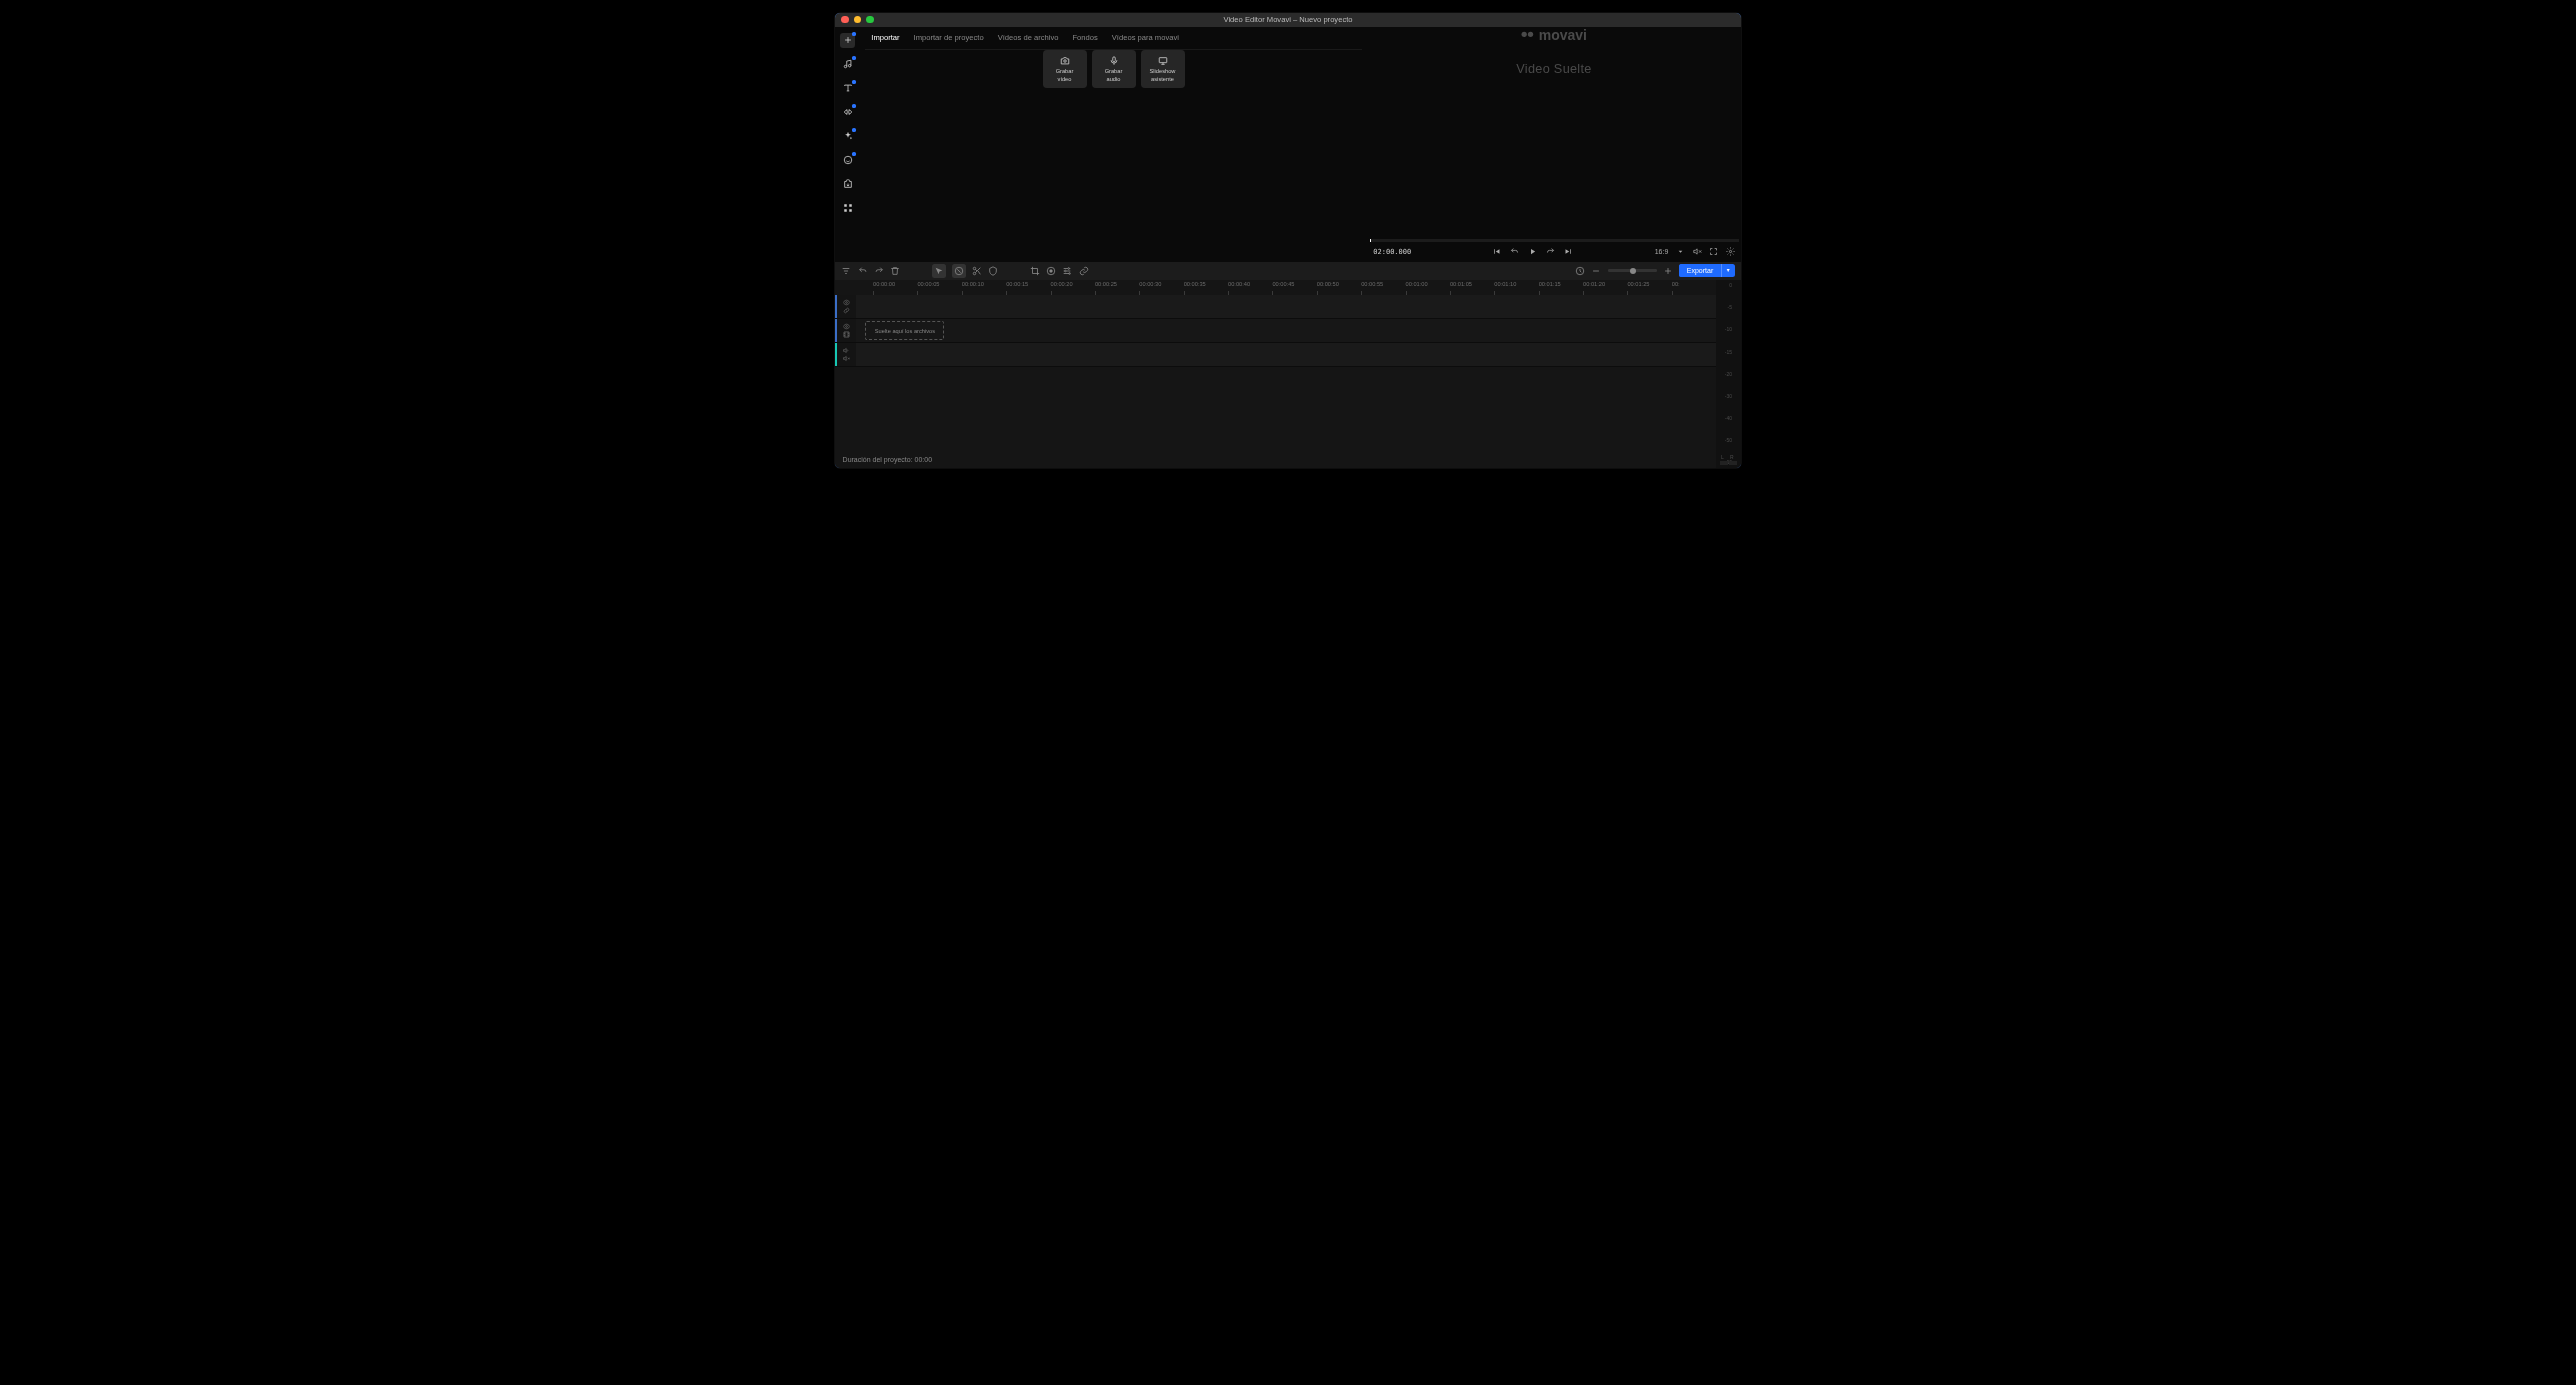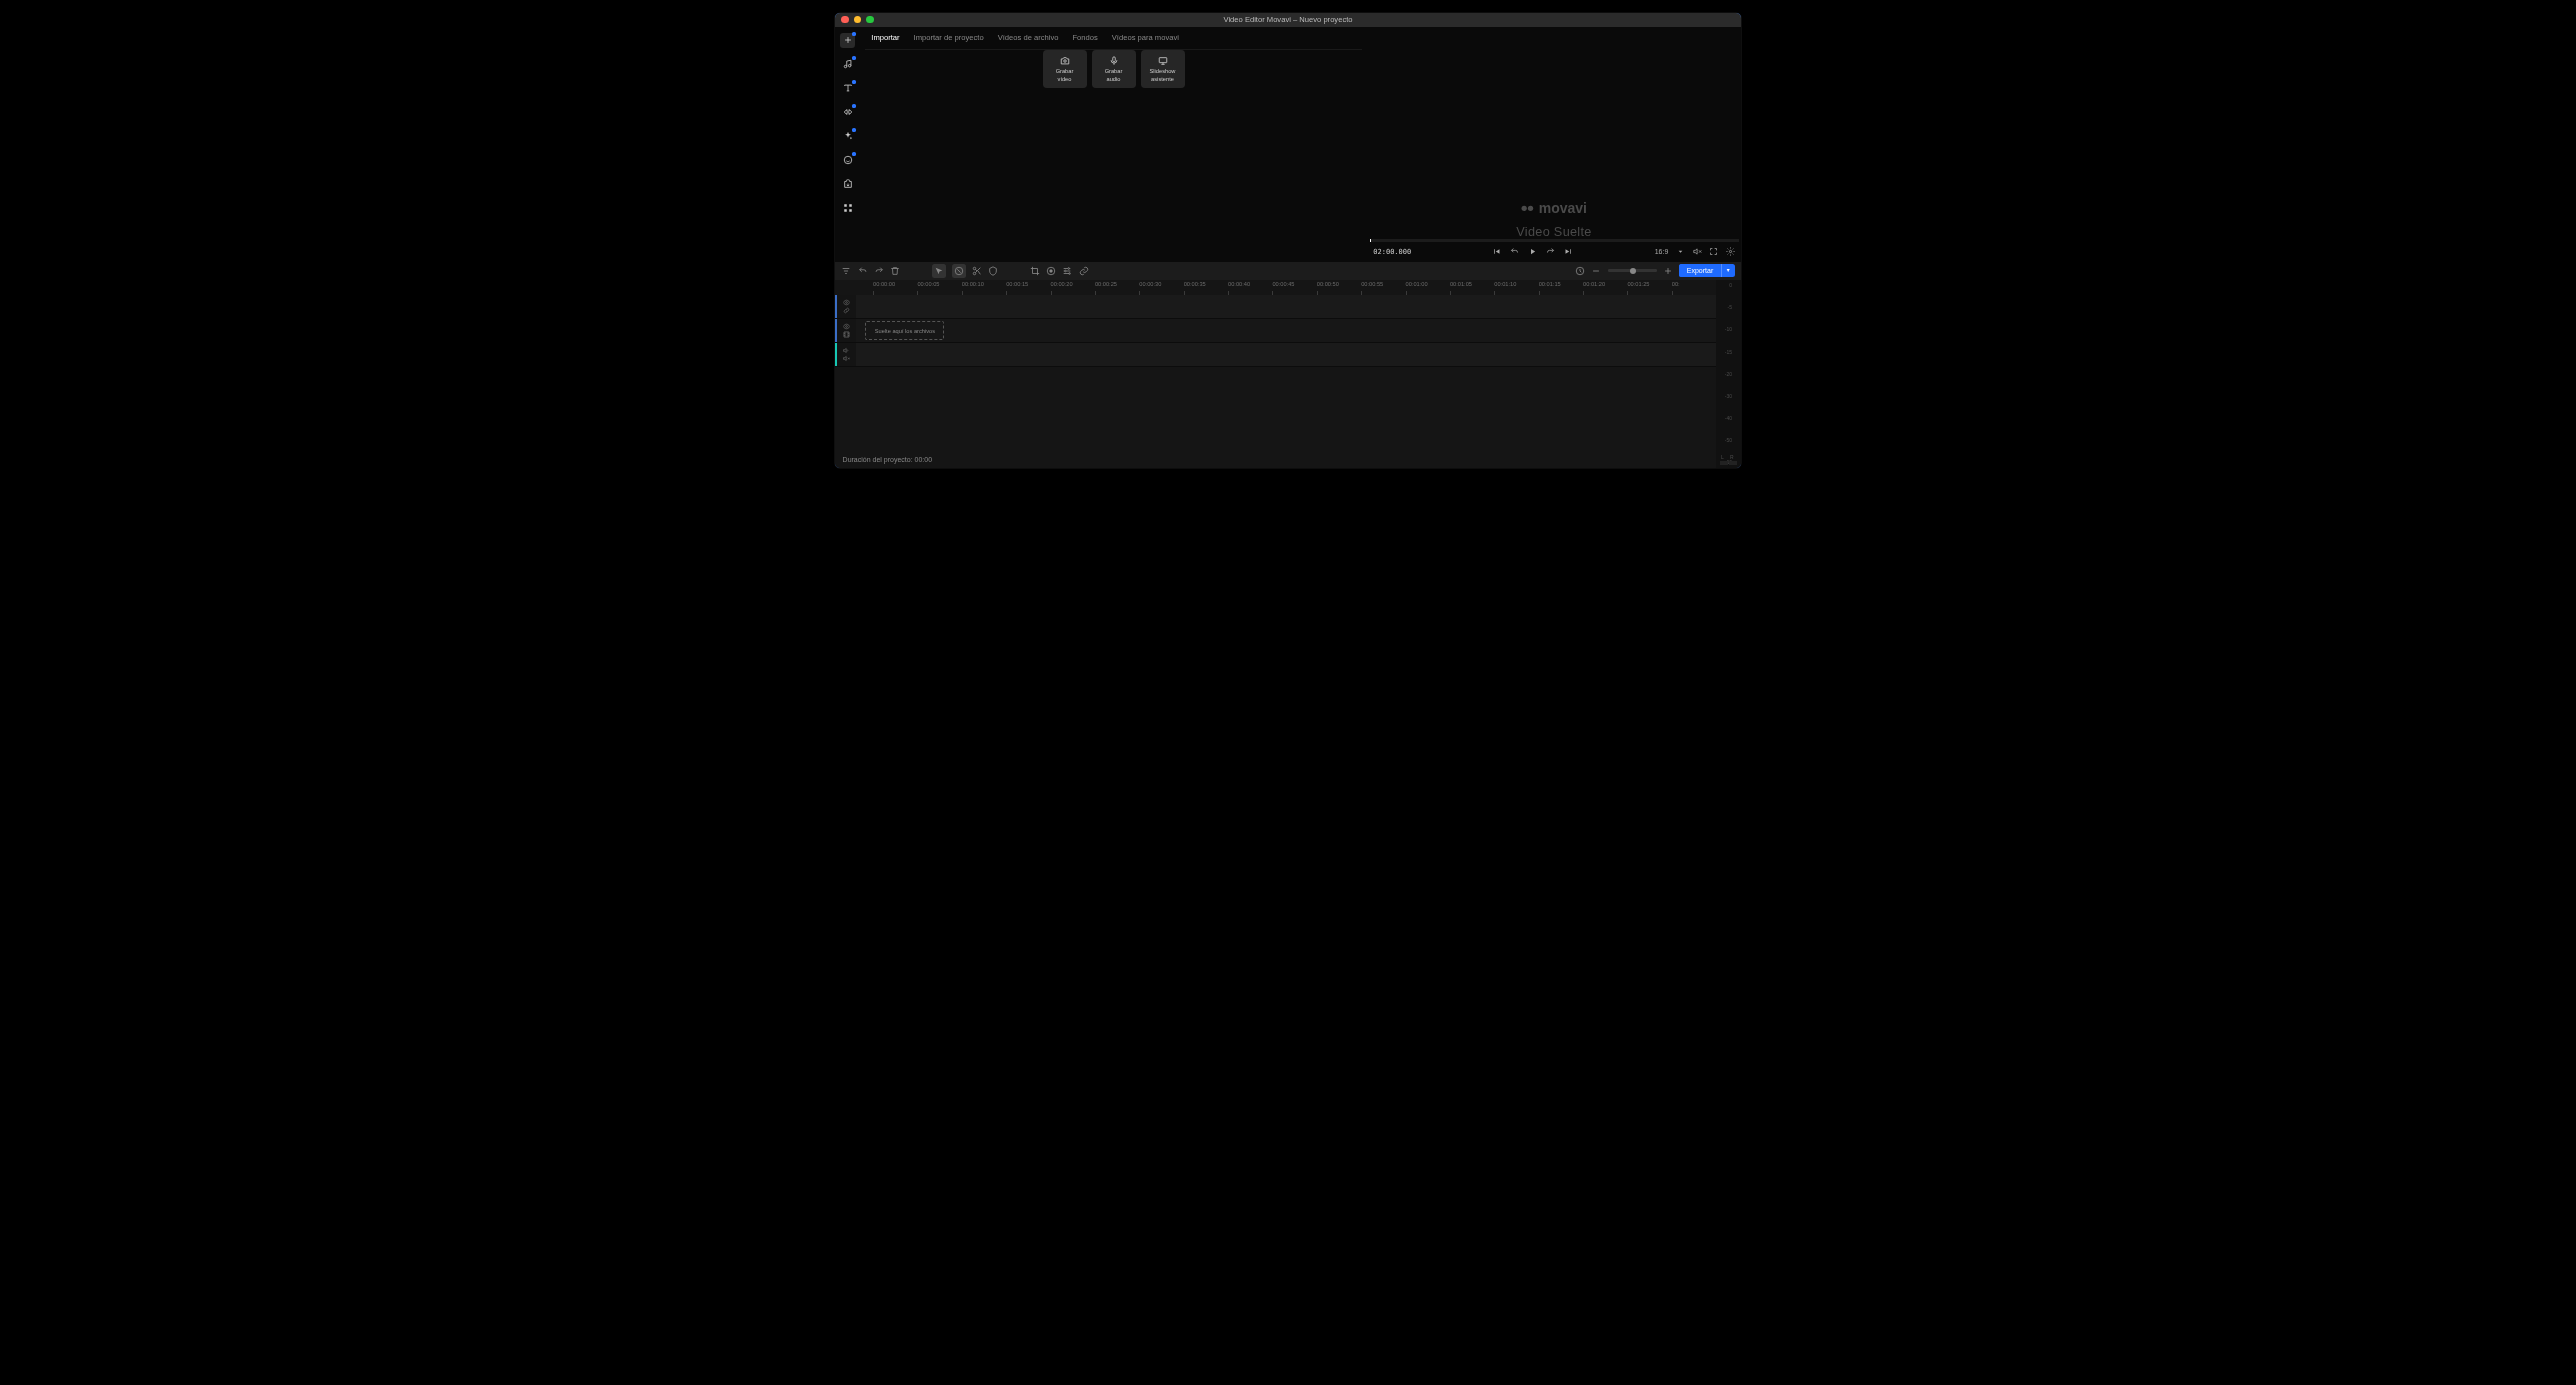--- a/index.html
+++ b/index.html
@@ -32,21 +32,21 @@
 .add-btn-wrap { display: flex; background: #1f6bff; border-radius: 2.5px; overflow: hidden; }
 .add-btn { background: #1f6bff; color: #fff; border: none; padding: 3.8px 7.6px; font-size: 7px; cursor: pointer; }
 .add-btn-drop { border-left: 0.6px solid rgba(255,255,255,0.25); padding: 3.8px 5.7px; color: #fff; cursor: pointer; font-size: 5.7px; }
 
 .record-row { display: flex; gap: 5px; justify-content: center; padding-bottom: 7.6px; }
 .record-card { width: 44px; height: 38px; background: #262626; border-radius: 3.8px; display: flex; flex-direction: column; align-items: center; justify-content: center; gap: 1.9px; cursor: pointer; }
 .record-card svg { width: 10px; height: 10px; color: #ccc; }
 .record-card span { color: #ccc; font-size: 5.7px; line-height: 1.2; text-align: center; }
 
 .preview { width: 374px; background: #0a0a0a; display: flex; flex-direction: column; }
-.preview-stage { flex: 1; display: flex; flex-direction: column; align-items: center; justify-content: flex-end; gap: 9px; }
+.preview-stage { flex: 1; display: flex; flex-direction: column; align-items: center; justify-content: flex-start; gap: 19px; }
 .preview-logo { display: flex; align-items: center; gap: 5px; color: #4a4a4a; font-size: 14px; font-weight: 600; }
 .preview-logo svg { width: 12.7px; height: 12.7px; color: #4a4a4a; }
 .preview-sub { color: #4a4a4a; font-size: 12.7px; font-weight: 400; letter-spacing: 0.3px; }
 .scrub { height: 2.5px; background: #1c1c1c; margin: 0 2.5px; position: relative; }
 .scrub::before { content: ""; position: absolute; left: 0; top: 0; bottom: 0; width: 1.3px; background: #fff; }
 .preview-controls { display: flex; align-items: center; justify-content: space-between; padding: 3.8px 6.3px; height: 20px; }
 .pc-left { color: #ccc; font-size: 7px; font-family: ui-monospace, monospace; }
 .pc-center { display: flex; gap: 9px; align-items: center; }
 .pc-right { display: flex; gap: 7.6px; align-items: center; color: #aaa; font-size: 7px; }
 .pc-icon { color: #aaa; cursor: pointer; display: flex; }

